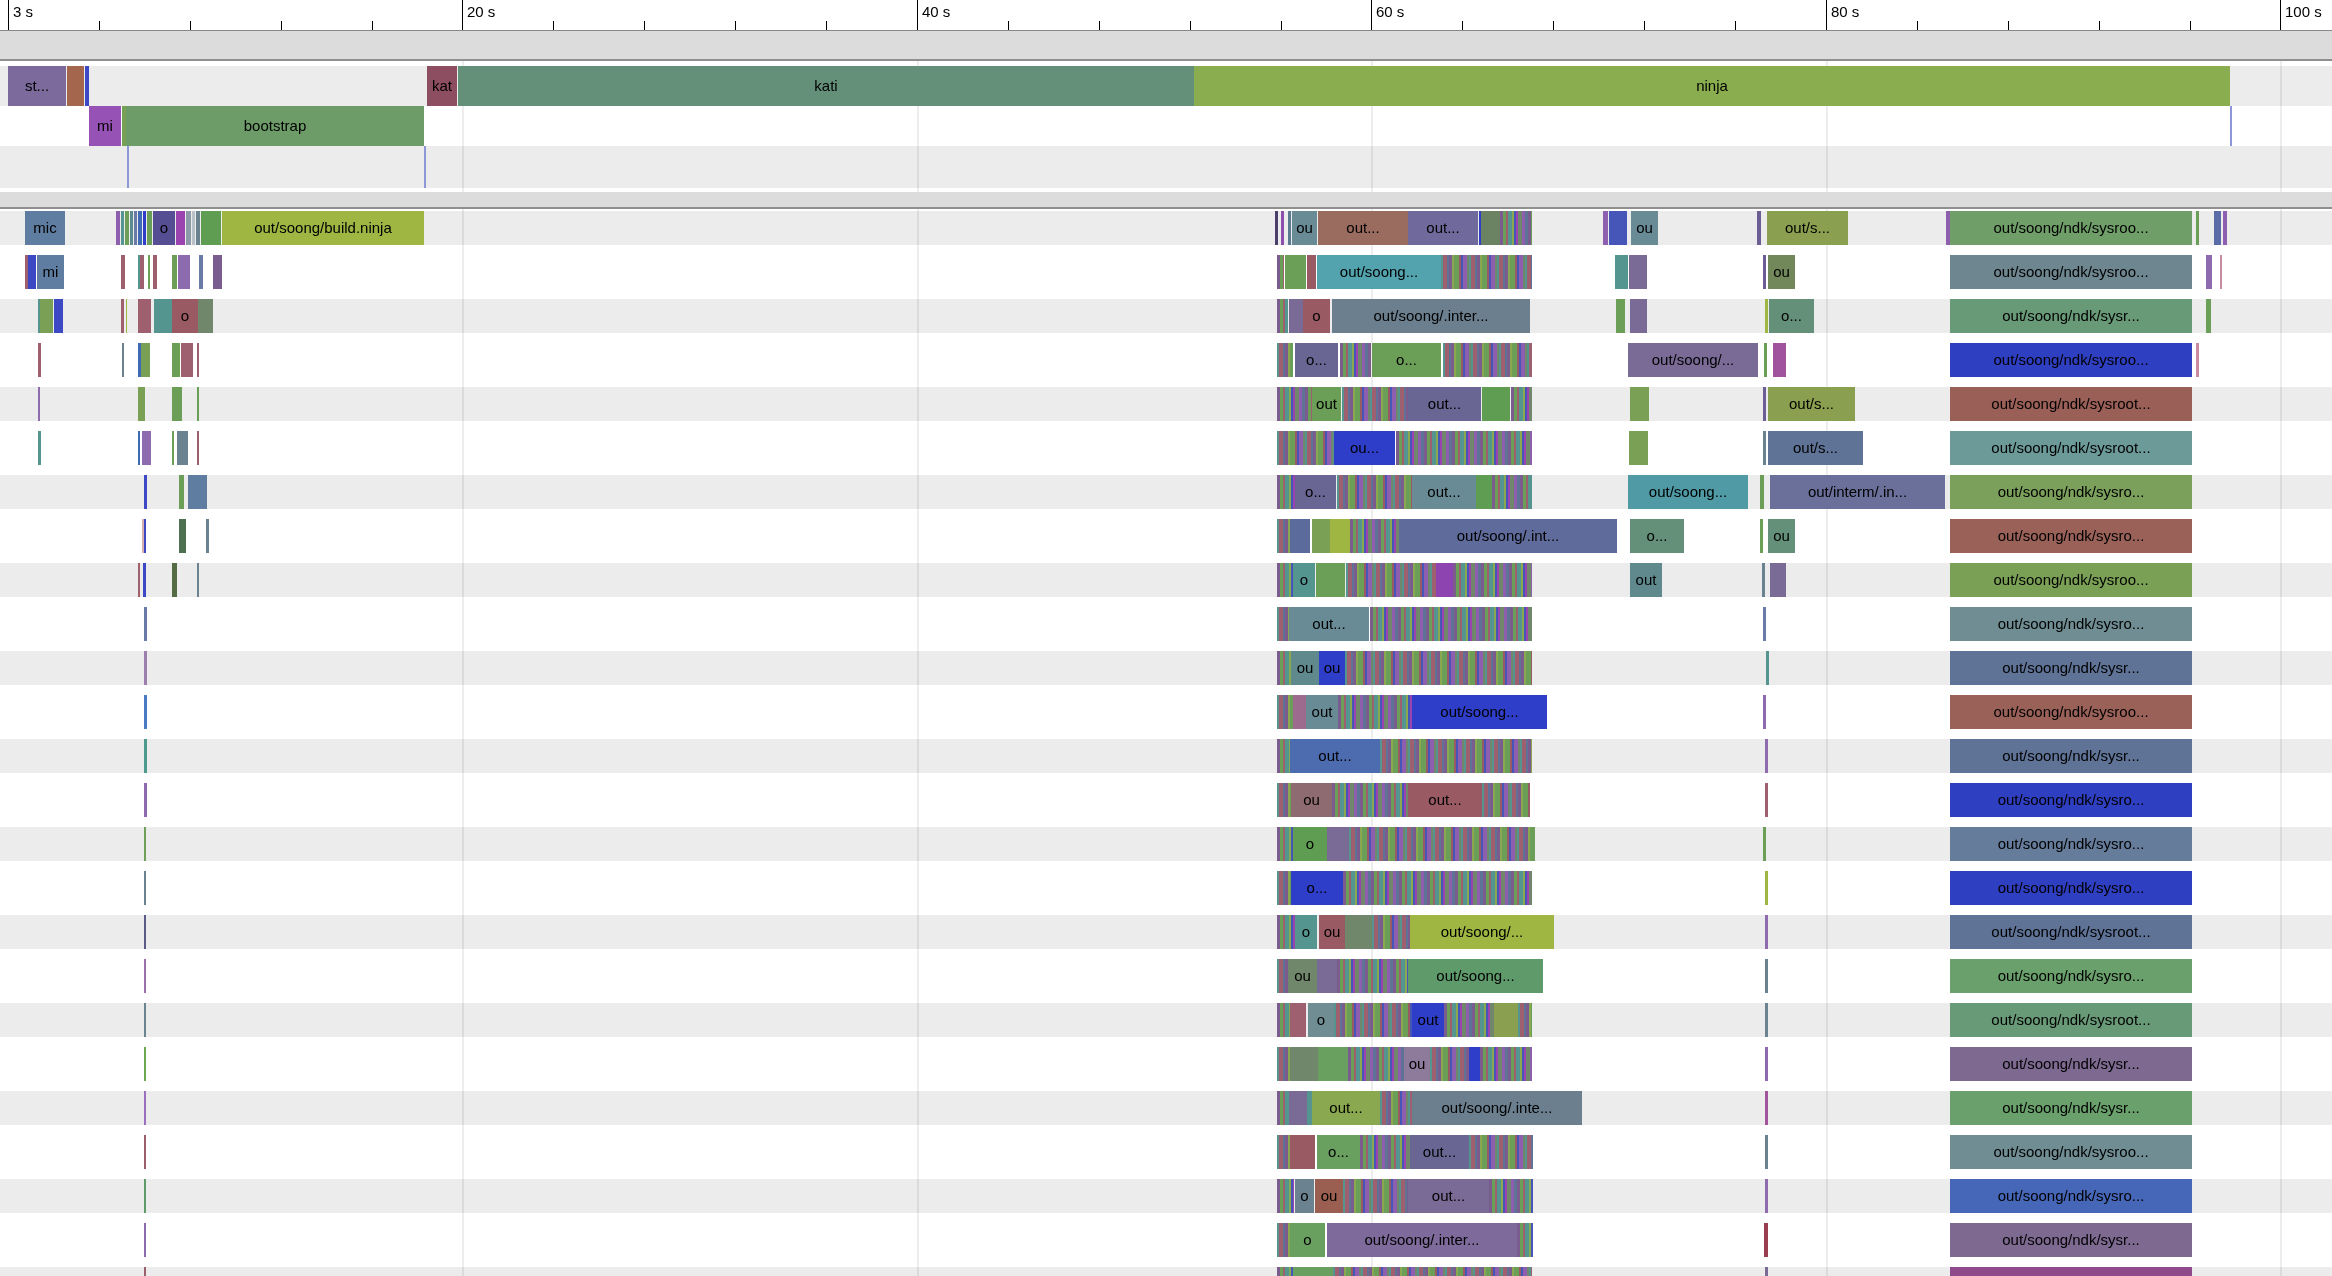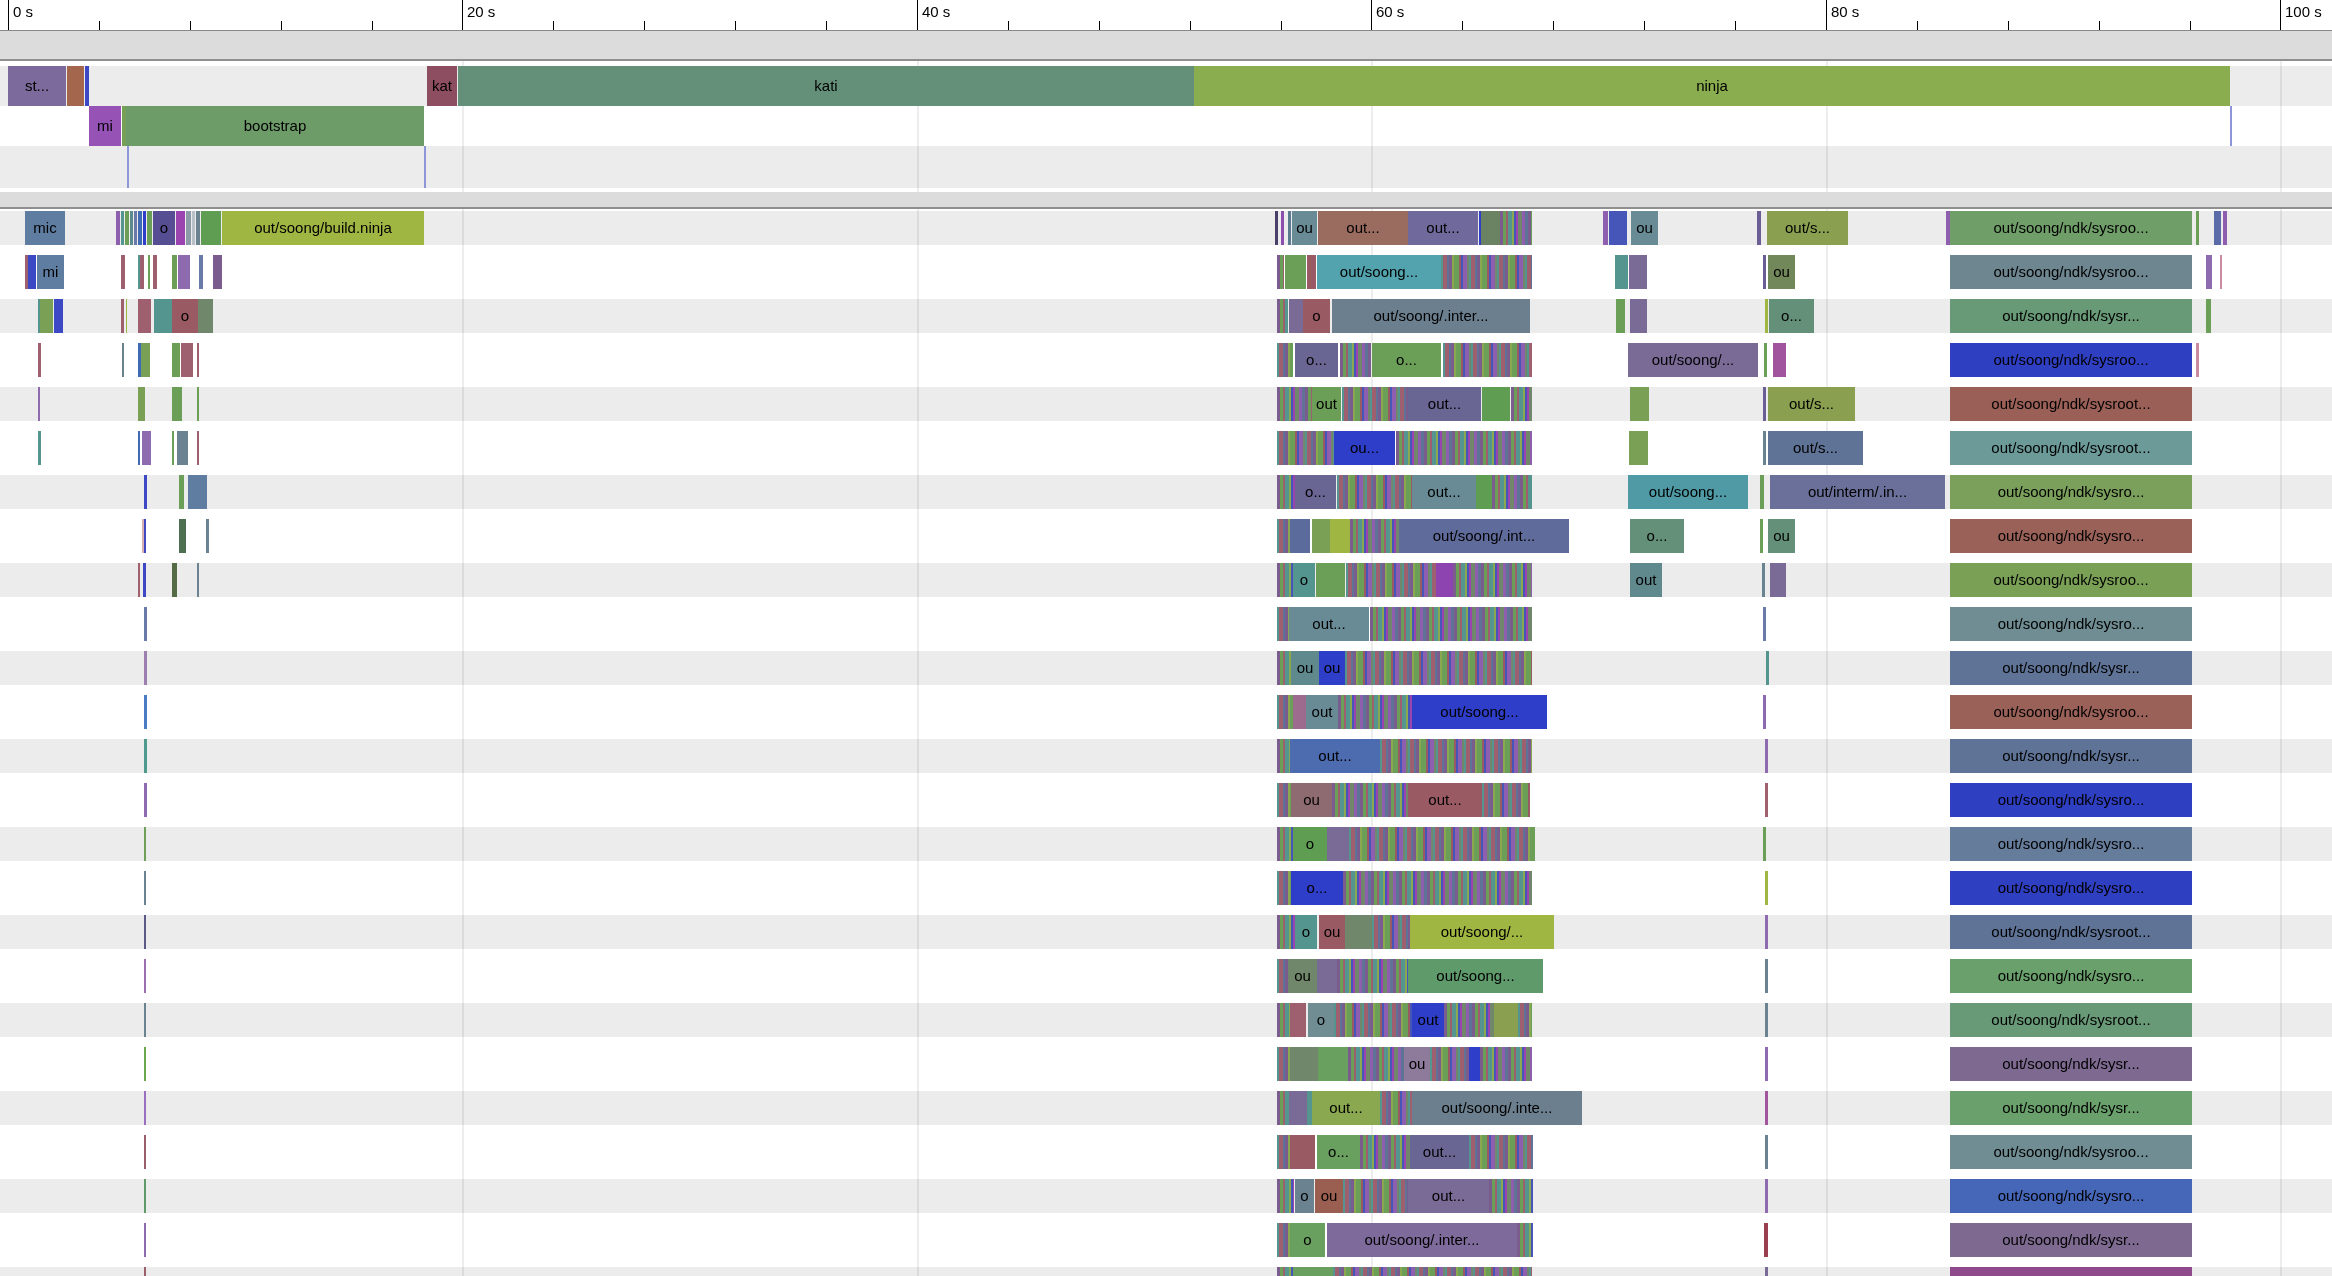--- a/index.html
+++ b/index.html
@@ -18,21 +18,21 @@
   .seg{position:absolute;z-index:2;overflow:hidden;white-space:nowrap;
        text-align:center;color:#000;font-size:15px;}
   .flow{position:absolute;width:2px;z-index:3;}
 </style>
 </head>
 <body>
 
 <div id="stage">
   <div class="ruler" id="ruler">
       <div class="tick-major" style="left: 8px;"></div>
-      <div class="tick-label" style="left: 13px;">0 s</div>
+      <div class="tick-label" style="left: 13px;">3 s</div>
       <div class="tick-minor" style="left: 98.9px;"></div>
       <div class="tick-minor" style="left: 189.8px;"></div>
       <div class="tick-minor" style="left: 280.7px;"></div>
       <div class="tick-minor" style="left: 371.6px;"></div>
       <div class="tick-major" style="left: 462px;"></div>
       <div class="tick-label" style="left: 467px;">20 s</div>
       <div class="tick-minor" style="left: 552.9px;"></div>
       <div class="tick-minor" style="left: 643.8px;"></div>
       <div class="tick-minor" style="left: 734.7px;"></div>
       <div class="tick-minor" style="left: 825.6px;"></div>
@@ -229,21 +229,21 @@
     <div class="seg" style="left: 1950px; top: 475px; width: 242px; height: 34px; line-height: 34px; background: rgb(123, 160, 91); color: rgb(0, 0, 0);">out/soong/ndk/sysro...</div>
     <div class="seg" style="left: 142px; top: 519px; width: 2px; height: 34px; line-height: 34px; background: rgb(216, 176, 176);"></div>
     <div class="seg" style="left: 144px; top: 519px; width: 2px; height: 34px; line-height: 34px; background: rgb(61, 73, 196);"></div>
     <div class="seg" style="left: 179px; top: 519px; width: 7px; height: 34px; line-height: 34px; background: rgb(79, 112, 80);"></div>
     <div class="seg" style="left: 206px; top: 519px; width: 3px; height: 34px; line-height: 34px; background: rgb(107, 130, 144);"></div>
     <div class="seg" style="left: 1277px; top: 519px; width: 13px; height: 34px; line-height: 34px; background-image: repeating-linear-gradient(90deg, rgb(85, 149, 143) 0px, rgb(85, 149, 143) 2px, rgb(158, 95, 110) 2px, rgb(158, 95, 110) 6px, rgb(95, 115, 151) 6px, rgb(95, 115, 151) 8px, rgb(122, 93, 142) 8px, rgb(122, 93, 142) 11px, rgb(138, 168, 79) 11px, rgb(138, 168, 79) 13px, rgb(107, 158, 86) 13px, rgb(107, 158, 86) 18px, rgb(154, 90, 100) 18px, rgb(154, 90, 100) 20px, rgb(70, 86, 184) 20px, rgb(70, 86, 184) 22px, rgb(141, 95, 174) 22px, rgb(141, 95, 174) 26px, rgb(113, 135, 107) 26px, rgb(113, 135, 107) 28px); background-color: rgb(122, 93, 142);"></div>
     <div class="seg" style="left: 1290px; top: 519px; width: 20px; height: 34px; line-height: 34px; background: rgb(91, 107, 155);"></div>
     <div class="seg" style="left: 1312px; top: 519px; width: 18px; height: 34px; line-height: 34px; background: rgb(122, 160, 85);"></div>
     <div class="seg" style="left: 1330px; top: 519px; width: 20px; height: 34px; line-height: 34px; background: rgb(159, 182, 67);"></div>
     <div class="seg" style="left: 1350px; top: 519px; width: 49px; height: 34px; line-height: 34px; background-image: repeating-linear-gradient(90deg, rgb(122, 93, 142) 0px, rgb(122, 93, 142) 3px, rgb(107, 158, 86) 3px, rgb(107, 158, 86) 6px, rgb(158, 95, 110) 6px, rgb(158, 95, 110) 8px, rgb(85, 149, 143) 8px, rgb(85, 149, 143) 12px, rgb(138, 168, 79) 12px, rgb(138, 168, 79) 14px, rgb(70, 86, 184) 14px, rgb(70, 86, 184) 16px, rgb(155, 68, 176) 16px, rgb(155, 68, 176) 18px, rgb(113, 135, 107) 18px, rgb(113, 135, 107) 22px, rgb(141, 95, 174) 22px, rgb(141, 95, 174) 25px, rgb(95, 115, 151) 25px, rgb(95, 115, 151) 28px); background-color: rgb(122, 93, 142);"></div>
-    <div class="seg" style="left: 1399px; top: 519px; width: 170px; height: 34px; line-height: 34px; background: rgb(95, 107, 155); color: rgb(0, 0, 0);">out/soong/.int...</div>
+    <div class="seg" style="left: 1399px; top: 519px; width: 218px; height: 34px; line-height: 34px; background: rgb(95, 107, 155); color: rgb(0, 0, 0);">out/soong/.int...</div>
     <div class="seg" style="left: 1630px; top: 519px; width: 54px; height: 34px; line-height: 34px; background: rgb(100, 144, 121); color: rgb(0, 0, 0);">o...</div>
     <div class="seg" style="left: 1760px; top: 519px; width: 3px; height: 34px; line-height: 34px; background: rgb(107, 158, 86);"></div>
     <div class="seg" style="left: 1768px; top: 519px; width: 27px; height: 34px; line-height: 34px; background: rgb(100, 144, 121); color: rgb(0, 0, 0);">ou</div>
     <div class="seg" style="left: 1950px; top: 519px; width: 242px; height: 34px; line-height: 34px; background: rgb(154, 97, 88); color: rgb(0, 0, 0);">out/soong/ndk/sysro...</div>
     <div class="seg" style="left: 138px; top: 563px; width: 2px; height: 34px; line-height: 34px; background: rgb(158, 95, 110);"></div>
     <div class="seg" style="left: 143px; top: 563px; width: 3px; height: 34px; line-height: 34px; background: rgb(61, 73, 196);"></div>
     <div class="seg" style="left: 172px; top: 563px; width: 5px; height: 34px; line-height: 34px; background: rgb(85, 107, 69);"></div>
     <div class="seg" style="left: 197px; top: 563px; width: 2px; height: 34px; line-height: 34px; background: rgb(107, 130, 144);"></div>
     <div class="seg" style="left: 1277px; top: 563px; width: 16px; height: 34px; line-height: 34px; background-image: repeating-linear-gradient(90deg, rgb(122, 93, 142) 0px, rgb(122, 93, 142) 3px, rgb(107, 158, 86) 3px, rgb(107, 158, 86) 6px, rgb(158, 95, 110) 6px, rgb(158, 95, 110) 8px, rgb(85, 149, 143) 8px, rgb(85, 149, 143) 12px, rgb(138, 168, 79) 12px, rgb(138, 168, 79) 14px, rgb(70, 86, 184) 14px, rgb(70, 86, 184) 16px, rgb(155, 68, 176) 16px, rgb(155, 68, 176) 18px, rgb(113, 135, 107) 18px, rgb(113, 135, 107) 22px, rgb(141, 95, 174) 22px, rgb(141, 95, 174) 25px, rgb(95, 115, 151) 25px, rgb(95, 115, 151) 28px); background-color: rgb(122, 93, 142);"></div>
     <div class="seg" style="left: 1293px; top: 563px; width: 22px; height: 34px; line-height: 34px; background: rgb(85, 149, 143); color: rgb(0, 0, 0);">o</div>

